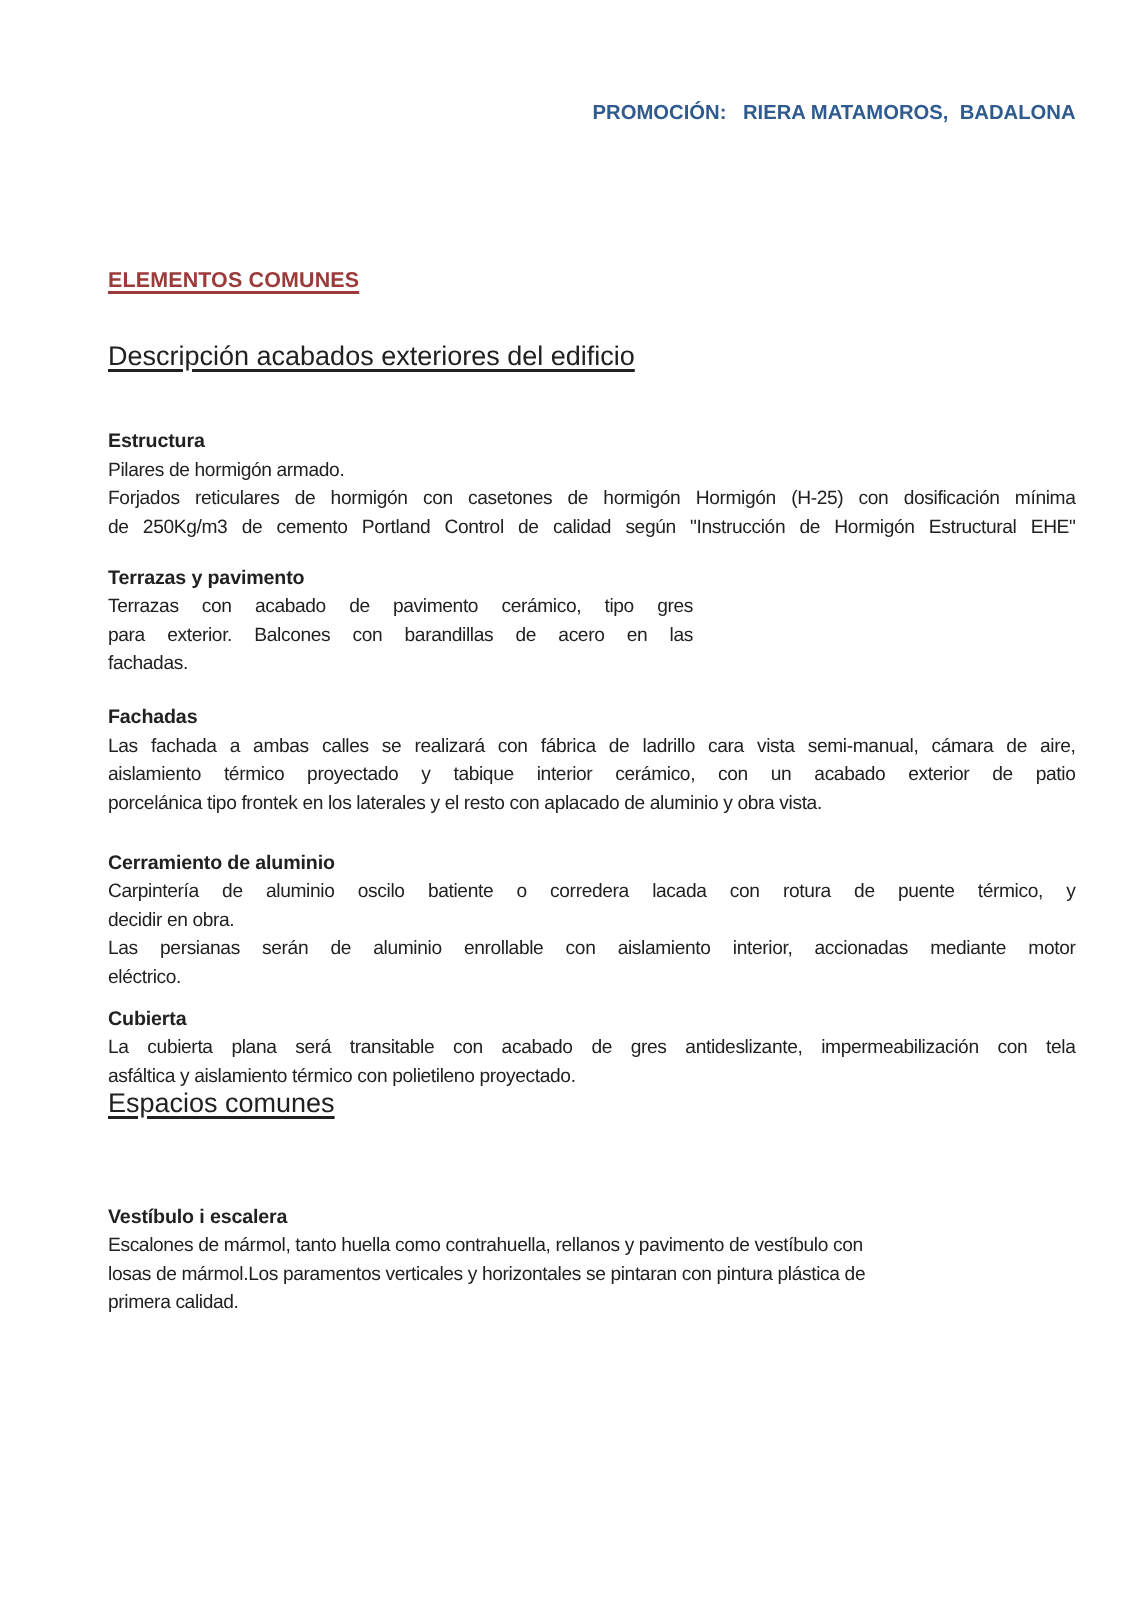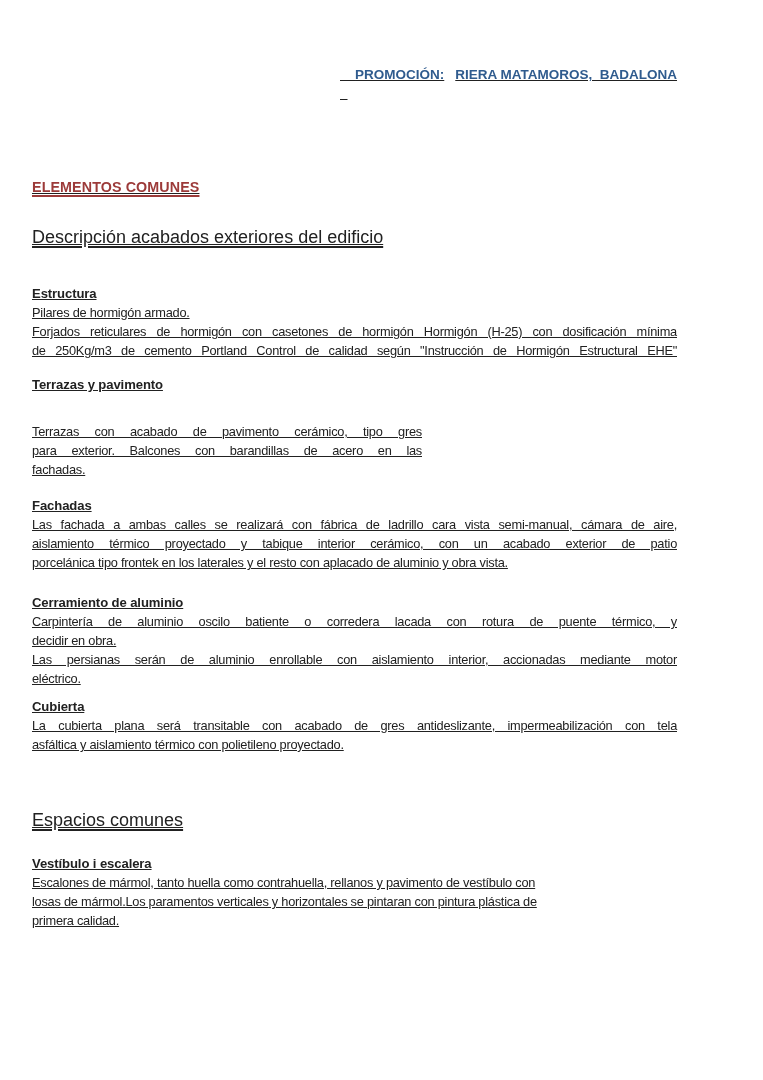--- a/index.html
+++ b/index.html
@@ -8,23 +8,22 @@
     width: 763px;
     height: 1080px;
     background: #ffffff;
     font-family: "Liberation Sans", sans-serif;
     color: var(--body-text, #212121);
     overflow: hidden;
   }
   .page {
     width: 763px;
     height: 876px;
-    padding: 46px 41px 0 32px;
+    padding: 46px 41px 0 72px;
     background: #ffffff;
-    text-decoration: underline;
   }
   
   .header-line {
     margin-left: 308px;
     font-size: 13.5px;
     font-weight: bold;
     line-height: 19px;
     color: var(--header-blue, #2F5B8E);
     white-space: pre;
   }
@@ -42,29 +41,29 @@
     letter-spacing: 0.1px;
   }
   .subtitle {
     font-size: 18px;
     line-height: 19px;
     text-decoration: underline;
     text-decoration-thickness: 1.5px;
     text-underline-offset: 3px;
   }
   .subtitle.exteriores { margin-top: 31px; }
-  .subtitle.comunes   { margin-top: 57px; }
+  .subtitle.comunes   { }
 
   .sec { max-width: 645px; }
   .sec-estructura  { margin-top: 37px; }
   .sec-terrazas    { margin-top: 15px; }
   .sec-fachadas    { margin-top: 17px; }
   .sec-cerramiento { margin-top: 21px; }
   .sec-cubierta    { margin-top: 9px;  }
-  .sec-vestibulo   { margin-top: 24px; }
+  .sec-vestibulo   { margin-top: 56px; }
 
   .h {
     font-weight: bold;
     font-size: 13.1px;
     line-height: 19px;
     letter-spacing: -0.1px;
   }
   .para { margin: 0; }
   .line {
     font-size: 12.8px;
@@ -72,21 +71,21 @@
     letter-spacing: -0.25px;
     white-space: nowrap;
   }
   
   .j {
     text-align: justify;
     text-align-last: justify;
     text-justify: inter-word;
     white-space: normal;
   }
-  .narrow { max-width: 390px; margin-top: 28px; }
+  .narrow { max-width: 390px; }
 </style>
 </head>
 <body>
 
 <div class="page">
 
   <div class="header-line">
     <span class="label">PROMOCIÓN:</span><span class="value">RIERA MATAMOROS,  BADALONA</span>
   </div>
 

